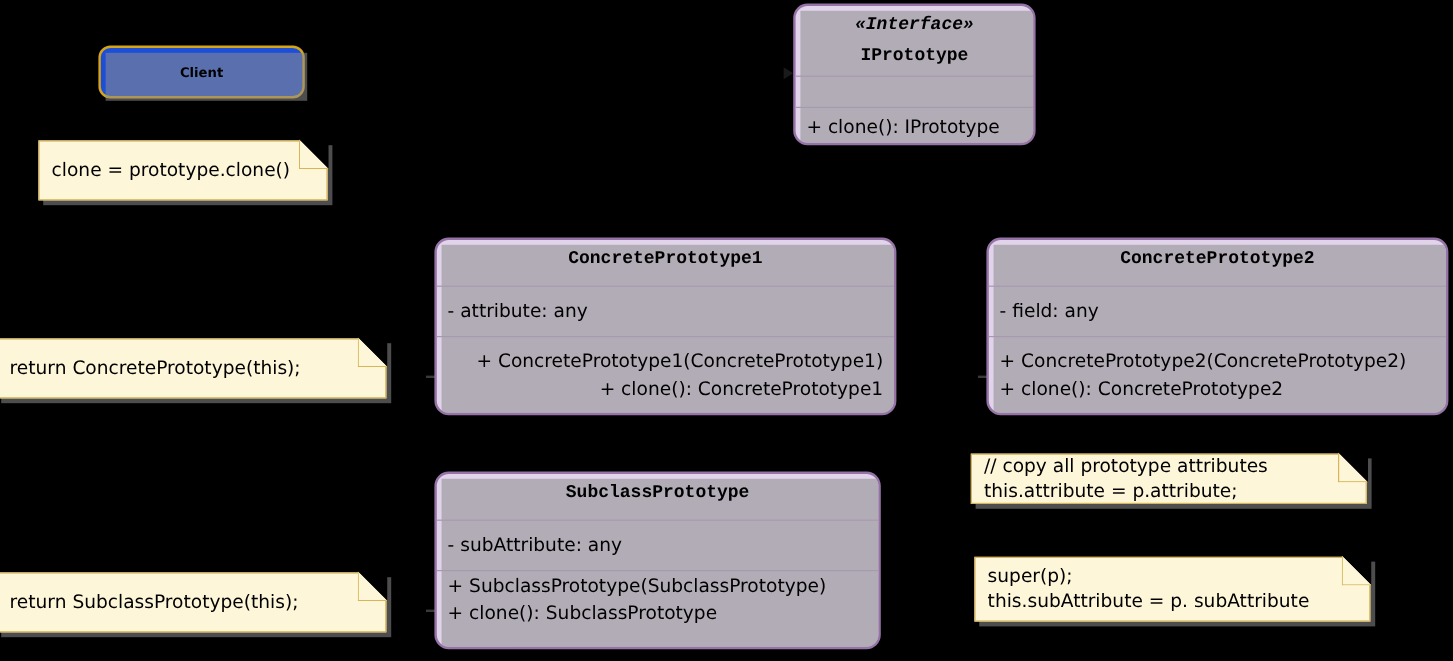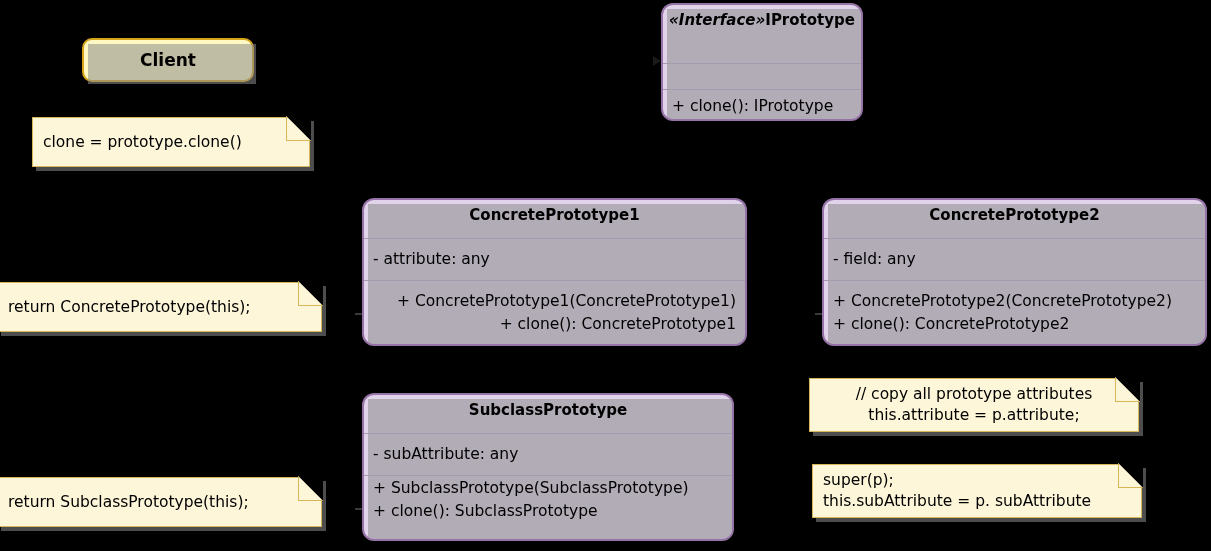--- a/index.html
+++ b/index.html
@@ -36,51 +36,52 @@
     line-height: 1.45;
     white-space: nowrap;
   }
   .umlbox .compartment + .compartment {
     border-top: 1px solid #a79aae;
   }
   .umlbox .head {
     text-align: center;
     font-weight: bold;
     display: flex;
-    flex-direction: row;
-    justify-content: center;
+    flex-direction: column;
+    justify-content: space-between;
+    font-family: Liberation Mono, monospace;
   }
   .umlbox .head .stereotype {
     font-style: italic;
     font-weight: bold;
     font-size: 15px;
   }
   .umlbox .head .clsname {
     font-weight: bold;
     font-size: 15px;
   }
   .umlbox .members {
     display: flex;
     flex-direction: column;
     justify-content: center;
   }
   .umlbox .members .row { white-space: nowrap; }
 
   
   .clientbox {
-    background: #fef9c3;
+    background: #1d4ed8;
     border: 2px solid #d6a419;
     border-radius: 10px;
     box-sizing: border-box;
     display: flex;
     align-items: center;
     justify-content: center;
     color: #000000;
     font-weight: bold;
-    font-size: 17px;
+    font-size: 11px;
   }
 
   
   .note {
     position: absolute;
     box-sizing: border-box;
     color: #000000;
     font-size: 15.5px;
     line-height: 1.35;
   }
@@ -210,42 +211,42 @@
     <div class="compartment members" style="height:42px;">
       <div class="row">- subAttribute: any</div>
     </div>
     <div class="compartment members" style="height:48px;">
       <div class="row">+ SubclassPrototype(SubclassPrototype)</div>
       <div class="row">+ clone(): SubclassPrototype</div>
     </div>
   </div>
   <div class="stub" style="left:355px; top:508px; width:8px; height:2px;"></div>
 
-  <div class="note shadow vcenter" style="left:32px; top:117px; width:278px; height:50px;">
+  <div class="note shadow vcenter" style="left:32px; top:117px; width:241px; height:50px;">
     <div class="sheet"></div>
     <div class="fold-cut"></div>
     <div class="fold-flap"></div>
     <div class="note-text">clone = prototype.clone()</div>
   </div>
 
   <div class="note shadow vcenter" style="left:-3px; top:282px; width:325px; height:50px;">
     <div class="sheet"></div>
     <div class="fold-cut"></div>
     <div class="fold-flap"></div>
     <div class="note-text">return ConcretePrototype(this);</div>
   </div>
 
   <div class="note shadow vcenter" style="left:-3px; top:477px; width:325px; height:50px;">
     <div class="sheet"></div>
     <div class="fold-cut"></div>
     <div class="fold-flap"></div>
     <div class="note-text">return SubclassPrototype(this);</div>
   </div>
 
-  <div class="note shadow vcenter" style="left:809px; top:378px; width:330px; height:54px;text-align:center;">
+  <div class="note shadow vcenter" style="left:809px; top:378px; width:330px; height:42px;">
     <div class="sheet"></div>
     <div class="fold-cut"></div>
     <div class="fold-flap"></div>
     <div class="note-text">// copy all prototype attributes
 this.attribute = p.attribute;</div>
   </div>
 
   <div class="note shadow vcenter" style="left:812px; top:464px; width:330px; height:54px;">
     <div class="sheet"></div>
     <div class="fold-cut"></div>

